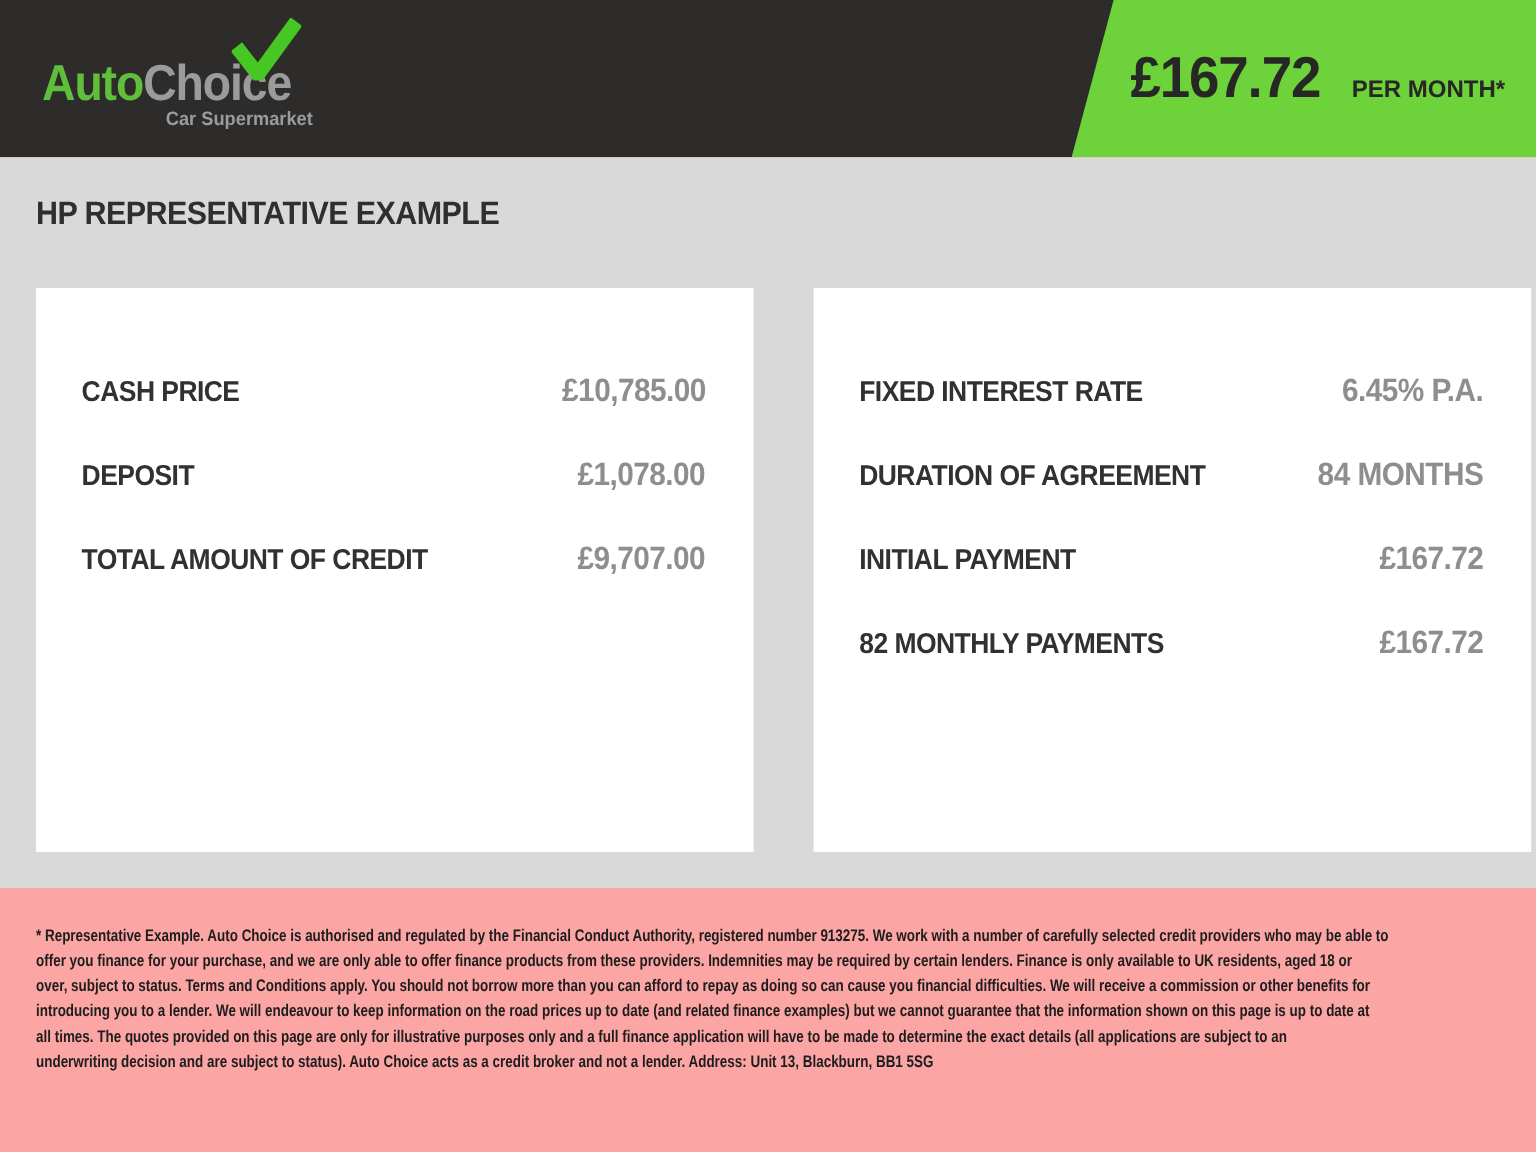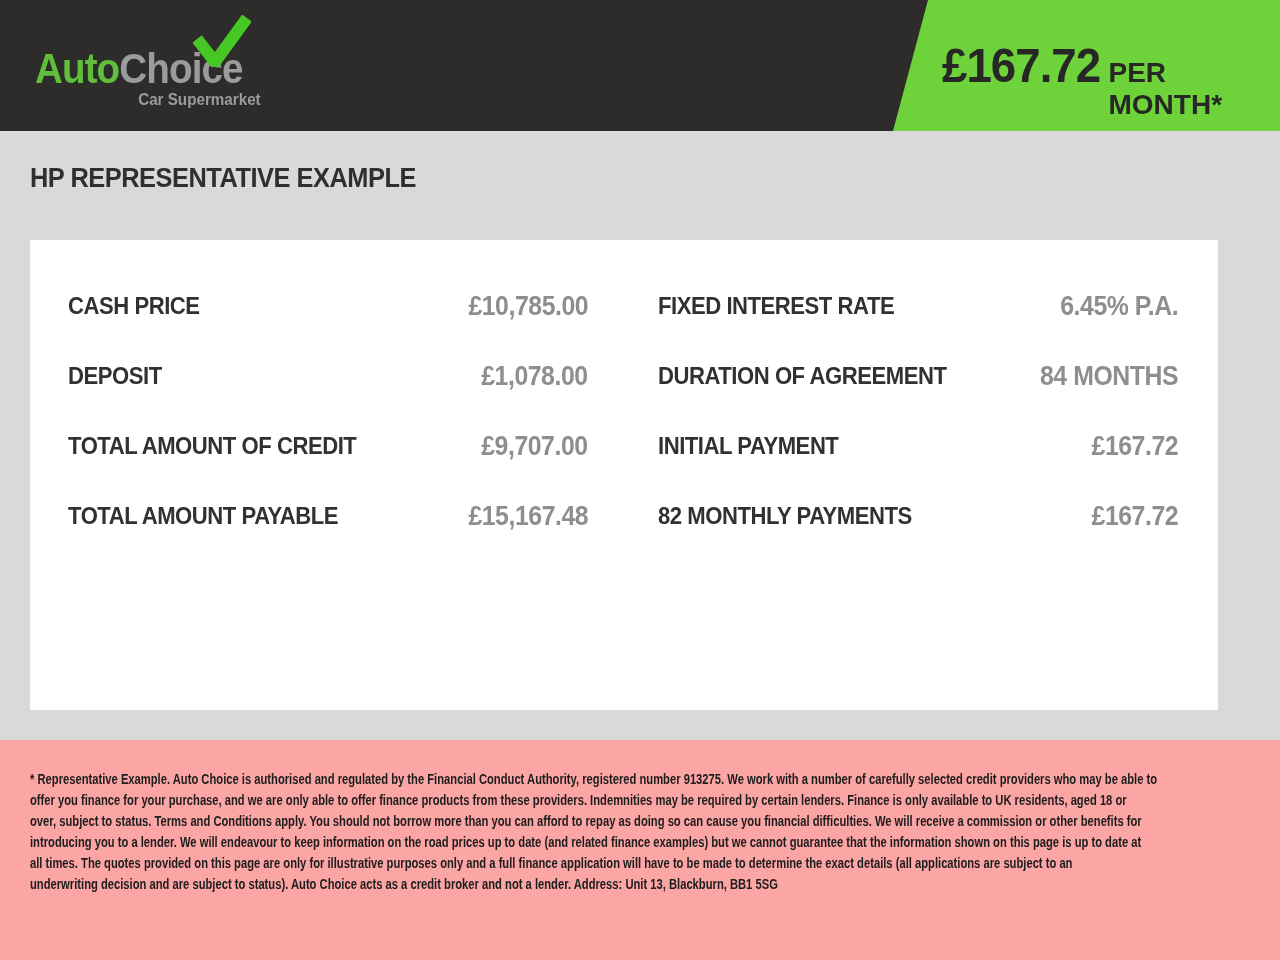--- a/index.html
+++ b/index.html
@@ -67,22 +67,23 @@
     color: #272725;
     font-size: 48px;
     font-weight: bold;
     letter-spacing: -1px;
     line-height: 131px;
     transform: scaleX(0.95);
     transform-origin: left center;
   }
   .price-suffix {
     color: #272725;
-    font-size: 28px;
-    font-weight: bold;
+    font-size: 20px;
+    font-weight: bold;
+    margin-left: 18px;
     letter-spacing: 0;
   }
 
   
   .main {
     position: absolute;
     top: 131px; left: 0;
     width: 1280px; height: 609px;
     background: #d9d9d9;
   }
@@ -100,27 +101,27 @@
   }
 
   .card {
     position: absolute;
     top: 240px;
     width: 598px; height: 470px;
     background: #ffffff;
     padding: 31px 40px 19px 38px;
   }
   .card-left  { left: 30px; }
-  .card-right { left: 620px; }
+  .card-right { left: 678px; }
 
   .finance-row {
     height: 70px;
     display: flex;
     justify-content: space-between;
-    align-items: center;
+    align-items: flex-end;
   }
   .row-label {
     font-size: 24px;
     font-weight: bold;
     color: #313131;
     letter-spacing: -0.5px;
     white-space: nowrap;
     transform: scaleX(0.92);
     transform-origin: left center;
   }
@@ -182,24 +183,20 @@
       <span class="row-value">£10,785.00</span>
     </div>
     <div class="finance-row">
       <span class="row-label">DEPOSIT</span>
       <span class="row-value">£1,078.00</span>
     </div>
     <div class="finance-row">
       <span class="row-label">TOTAL AMOUNT OF CREDIT</span>
       <span class="row-value">£9,707.00</span>
     </div>
-    <div class="finance-row">
-      <span class="row-label">TOTAL AMOUNT PAYABLE</span>
-      <span class="row-value">£15,167.48</span>
-    </div>
   </div>
 
   <div class="card card-right">
     <div class="finance-row">
       <span class="row-label">FIXED INTEREST RATE</span>
       <span class="row-value">6.45% P.A.</span>
     </div>
     <div class="finance-row">
       <span class="row-label">DURATION OF AGREEMENT</span>
       <span class="row-value">84 MONTHS</span>

